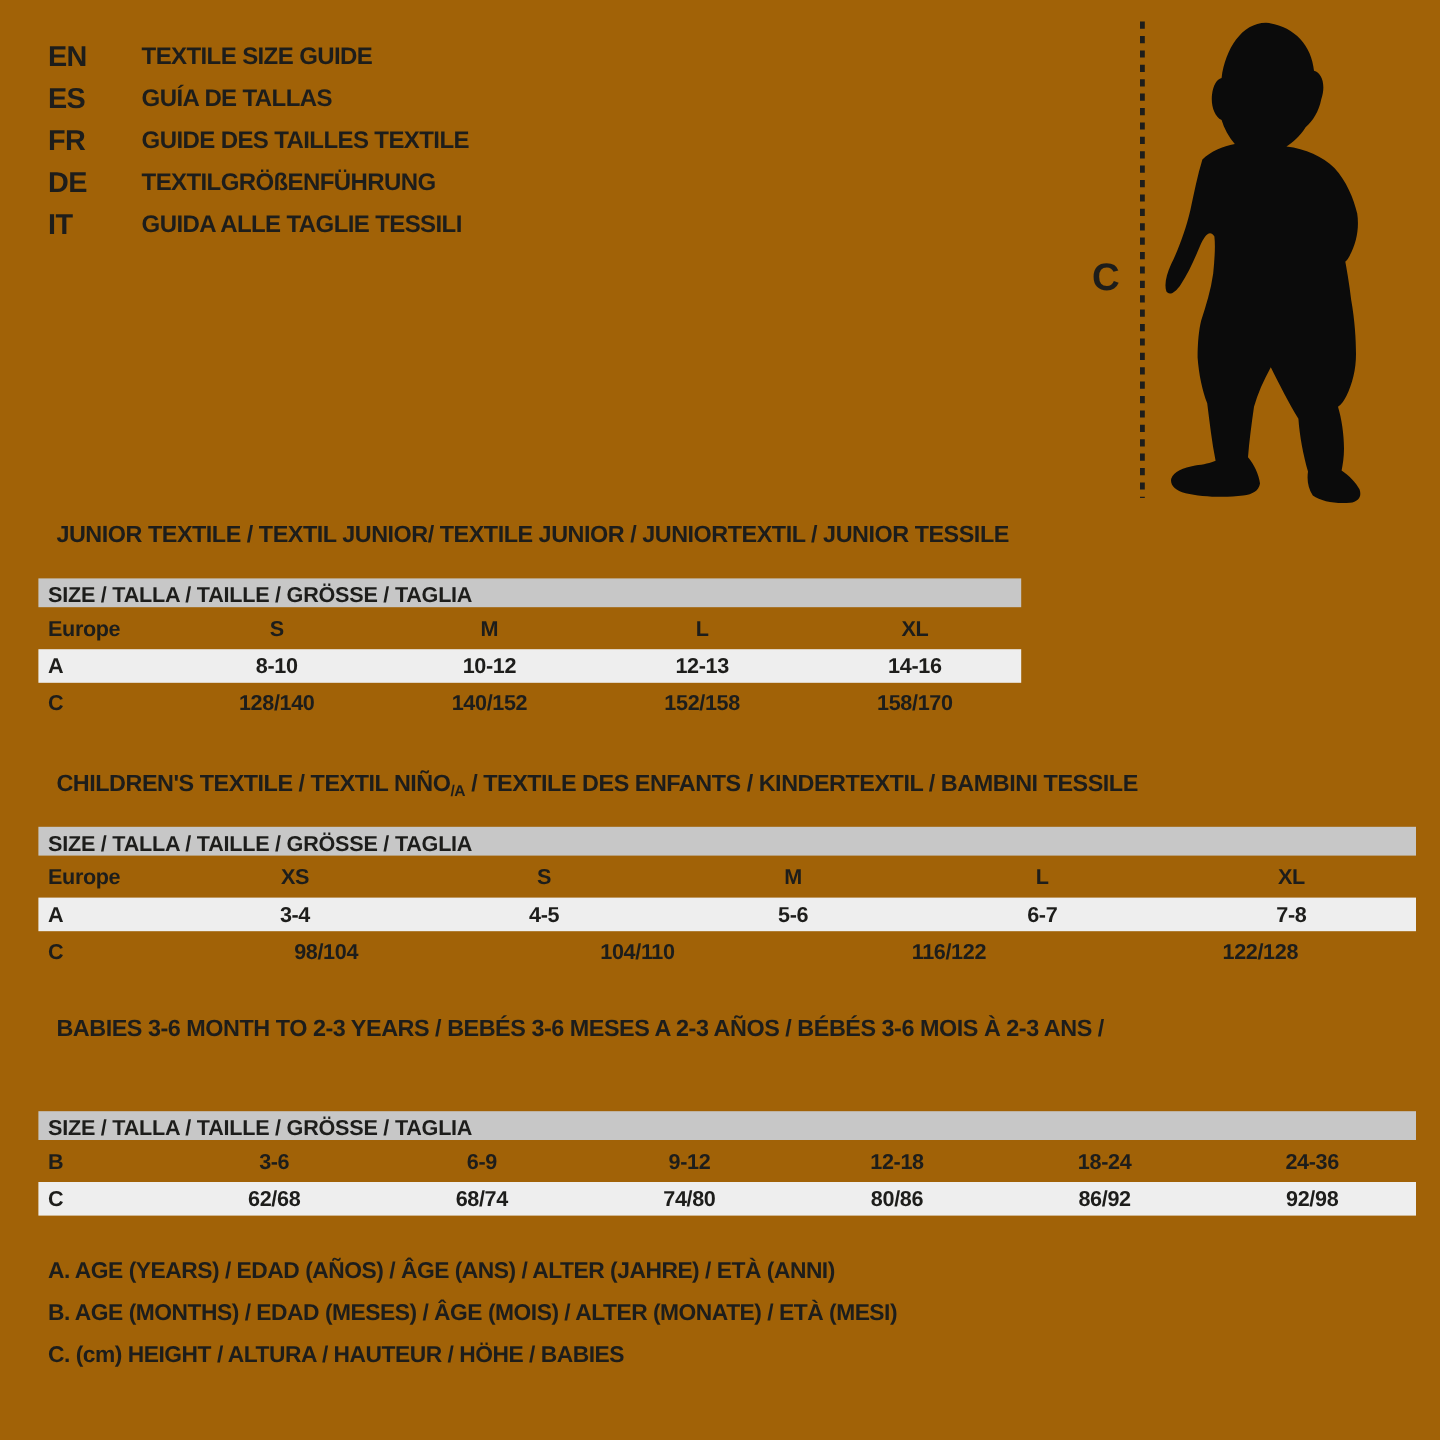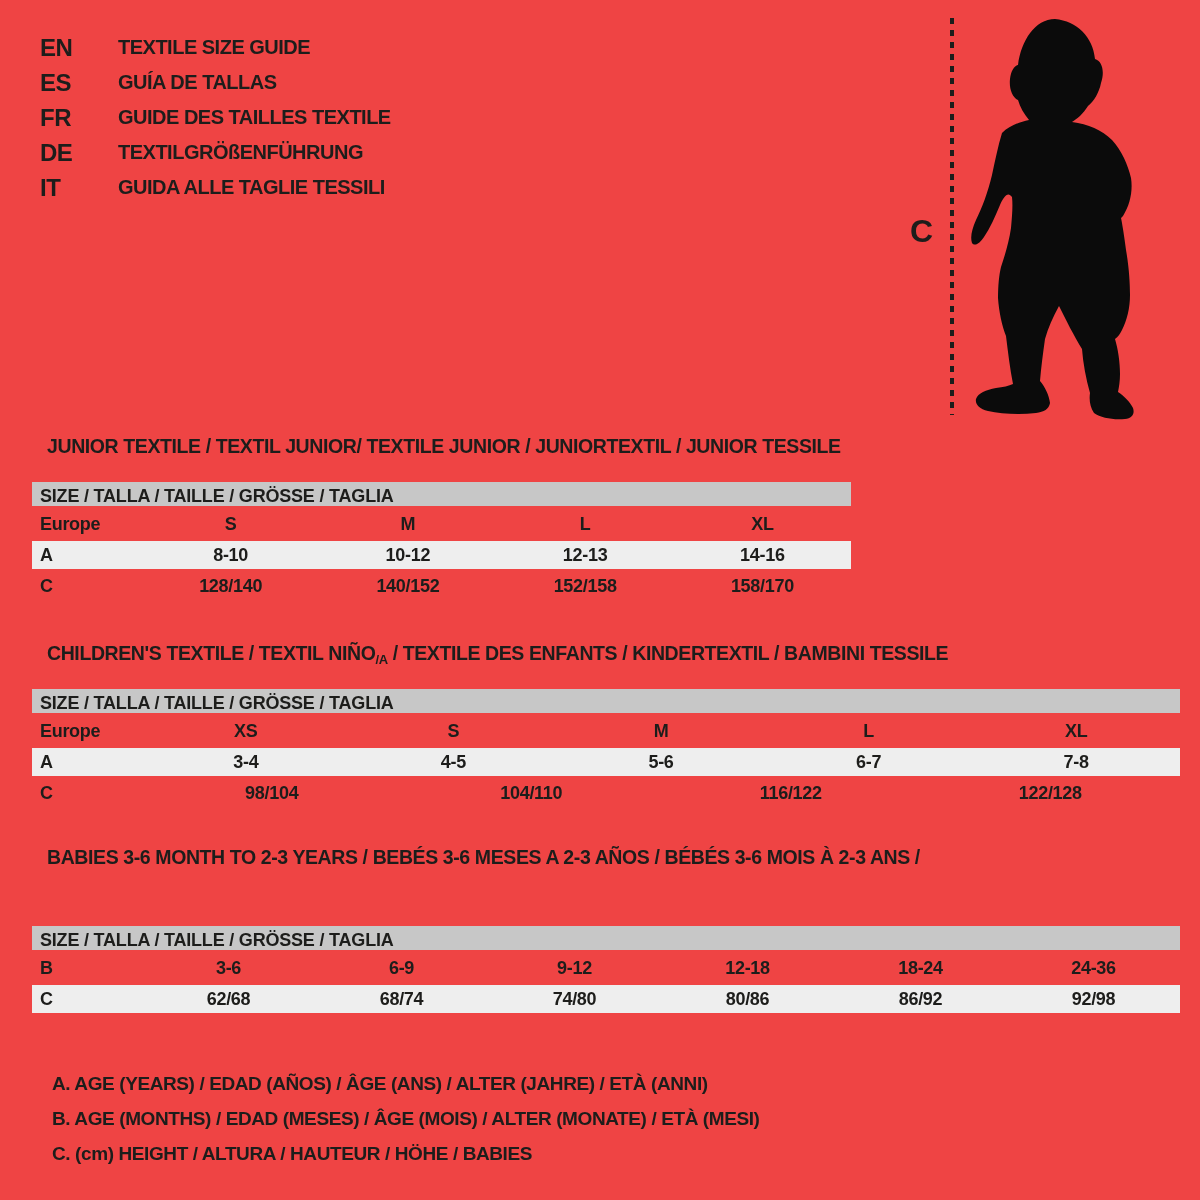--- a/index.html
+++ b/index.html
@@ -1,17 +1,17 @@
 <!DOCTYPE html>
 <html><head>
 <meta charset="utf-8">
 <style>
   html,body{margin:0;padding:0;background:#fff;}
   .page{
-    position:relative;width:1200px;height:1200px;background:#ef4444;
+    position:relative;width:1200px;height:1200px;background:#a16207;
     font-family:"Liberation Sans", sans-serif;color:#1d1d1b;overflow:hidden;
   }
   
   .lang-list{position:absolute;left:40px;top:30px;}
   .lang-row{display:flex;height:35px;line-height:35px;}
   .lang-code{width:78px;font-size:24px;font-weight:700;letter-spacing:-0.5px;}
   .lang-title{font-size:20px;font-weight:700;letter-spacing:-0.5px;white-space:nowrap;}
   
   .figure{position:absolute;left:900px;top:10px;width:250px;height:425px;}
   
@@ -26,21 +26,21 @@
   .t-header{
     height:24px;line-height:28px;background:#c7c7c7;padding-left:8px;
     font-size:18px;font-weight:700;letter-spacing:-0.2px;margin-bottom:4px;
   }
   .t-row{display:flex;height:28px;line-height:28px;margin-bottom:3px;
     font-size:18px;font-weight:700;letter-spacing:-0.3px;}
   .t-row.shaded{background:#eeeeee;}
   .t-label{width:110px;padding-left:8px;box-sizing:border-box;}
   .t-cell{flex:1;text-align:center;}
   
-  .legend{position:absolute;left:40px;top:1066px;margin-left:12px;}
+  .legend{position:absolute;left:40px;top:1042px;}
   .legend-line{height:35px;line-height:35px;font-size:19px;font-weight:700;
     letter-spacing:-0.4px;white-space:nowrap;}
 </style>
 </head>
 <body>
 
 <div class="page">
 
   <div class="lang-list">
     <div class="lang-row">

